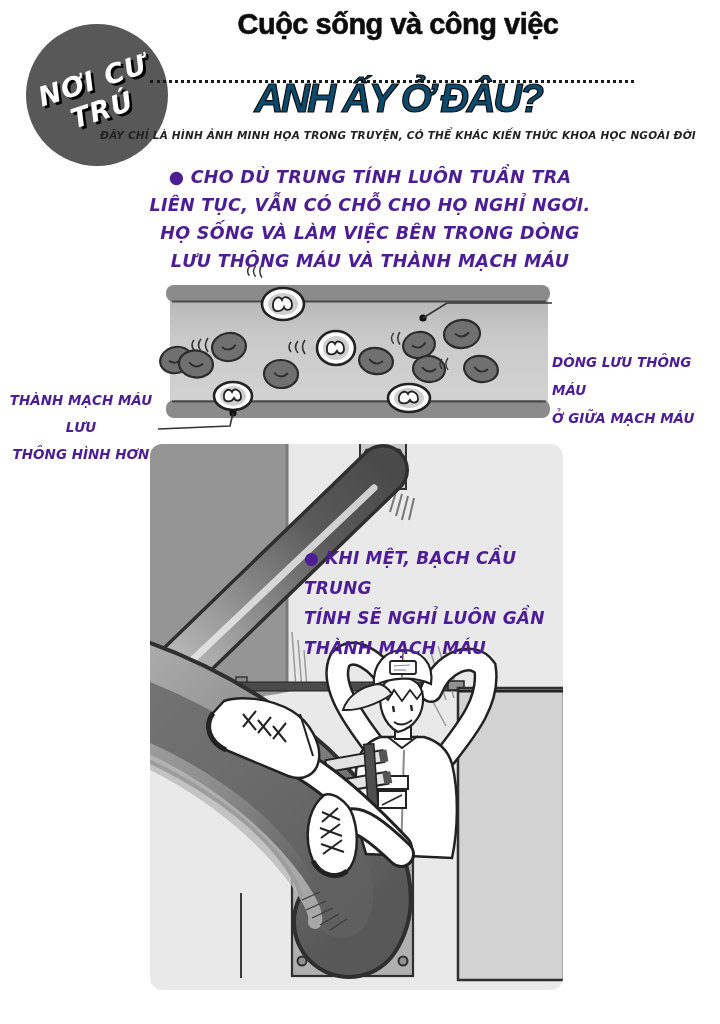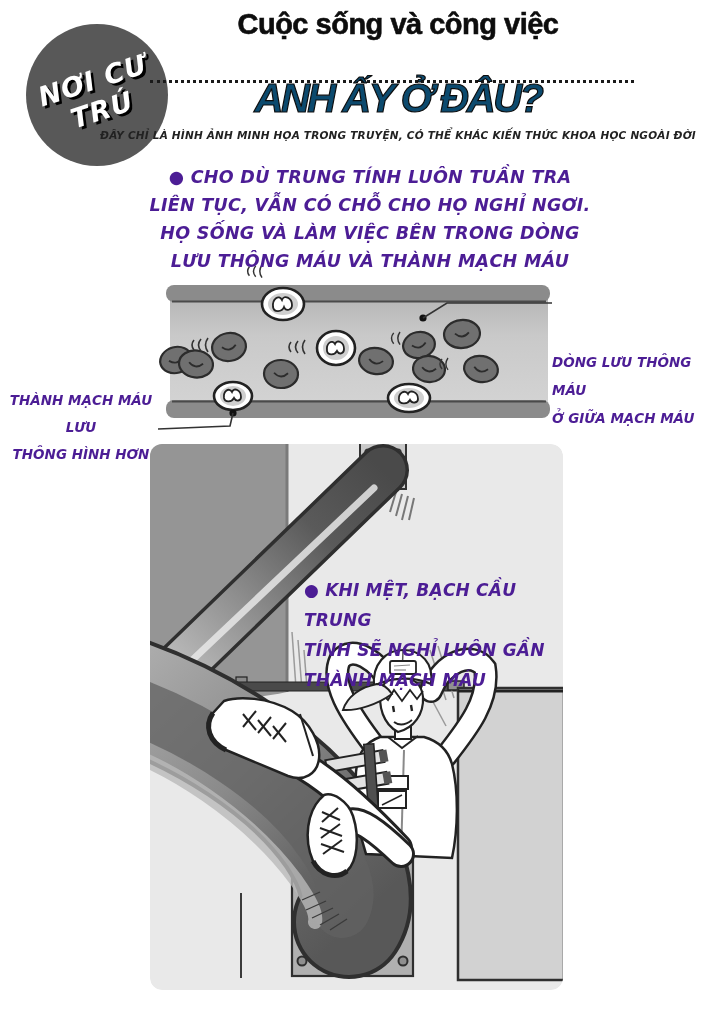--- a/index.html
+++ b/index.html
@@ -51,21 +51,21 @@
   .label-right{
     left:552px;top:308px;width:166px;text-align:left;
     font-size:13.5px;line-height:28px;margin-top:40px;
   }
   .label-left{
     left:5px;top:387px;width:152px;text-align:center;
     font-size:13.5px;line-height:27px;
   }
   .rest-text{
     left:304px;top:543px;width:268px;text-align:left;
-    font-size:17px;line-height:30px;letter-spacing:0.2px;margin-top:32px;
+    font-size:17px;line-height:30px;letter-spacing:0.2px;
   }
   svg{position:absolute;left:0;top:0;}
 </style>
 </head>
 <body>
 
 <svg width="720" height="1024" viewBox="0 0 720 1024">
   <defs>
     <linearGradient id="plasmaGrad" x1="0" y1="0" x2="0" y2="1">
       <stop offset="0" stop-color="#b7b7b7"></stop>

